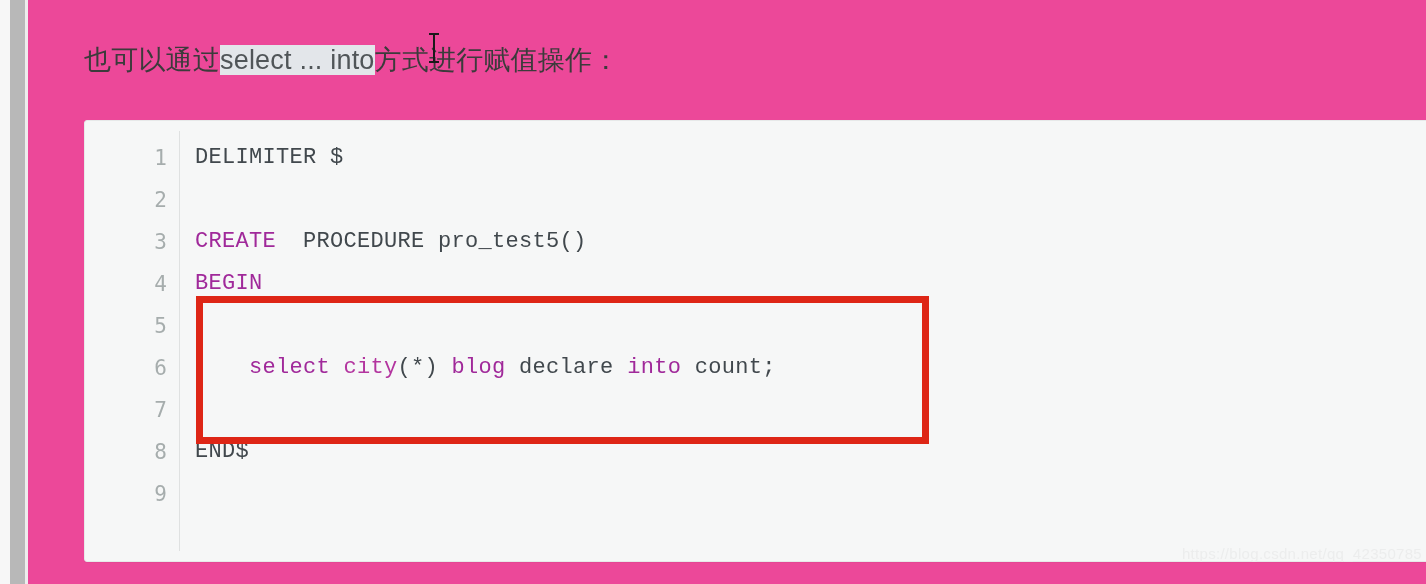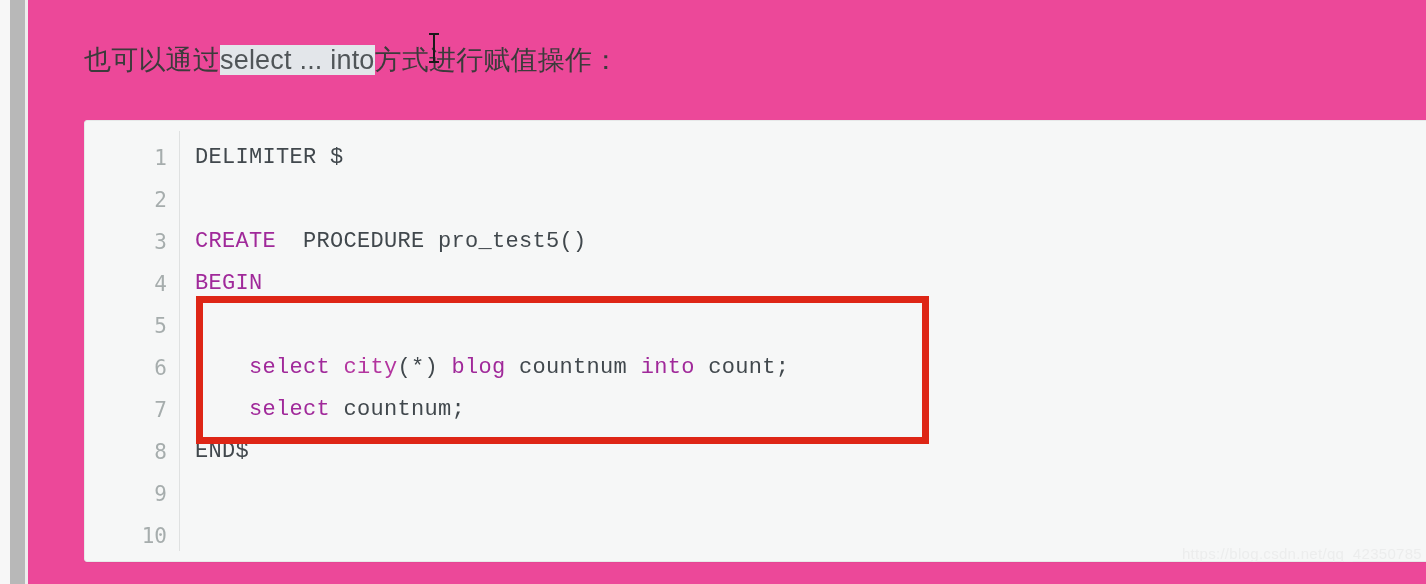--- a/index.html
+++ b/index.html
@@ -178,25 +178,25 @@
   </div>
 
   <div id="code-block">
     <div id="gutter-divider"></div>
     <div id="code-rows">
         <div class="code-line"><span class="ln">1</span><span class="src"><span class="pun">DELIMITER $</span></span></div>
         <div class="code-line"><span class="ln">2</span><span class="src"></span></div>
         <div class="code-line"><span class="ln">3</span><span class="src"><span class="kw">CREATE</span><span class="pun">  PROCEDURE pro_test5()</span></span></div>
         <div class="code-line"><span class="ln">4</span><span class="src"><span class="kw">BEGIN</span></span></div>
         <div class="code-line"><span class="ln">5</span></div>
-        <div class="code-line"><span class="ln">6</span><span class="src"><span class="pun">    </span><span class="kw">select</span><span class="pun"> </span><span class="fn">city</span><span class="pun">(*) </span><span class="kw">blog</span><span class="pun"> countnum </span><span class="kw">into</span><span class="pun"> count;</span></span></div>
-        <div class="code-line"><span class="ln">7</span><span class="src"><span class="pun">    </span><span class="kw">select</span><span class="pun"> countnum;</span></span></div>
+        <div class="code-line"><span class="ln">6</span><span class="src"><span class="pun">    </span><span class="kw">select</span><span class="pun"> </span><span class="fn">city</span><span class="pun">(*) </span><span class="kw">blog</span><span class="pun"> declare </span><span class="kw">into</span><span class="pun"> count;</span></span></div>
+        <div class="code-line"><span class="ln">7</span></div>
         <div class="code-line"><span class="ln">8</span><span class="src"><span class="pun">END$</span></span></div>
         <div class="code-line"><span class="ln">9</span><span class="src"></span></div>
-        <div class="code-line"><span class="ln">10</span></div>
+        <div class="code-line"></div>
       </div>
   </div>
 
   <div id="red-highlight-box"></div>
 
   <div id="cut-off-text">上述例子</div>
 
   <div id="watermark">https://blog.csdn.net/qq_42350785</div>
 
 </div>

